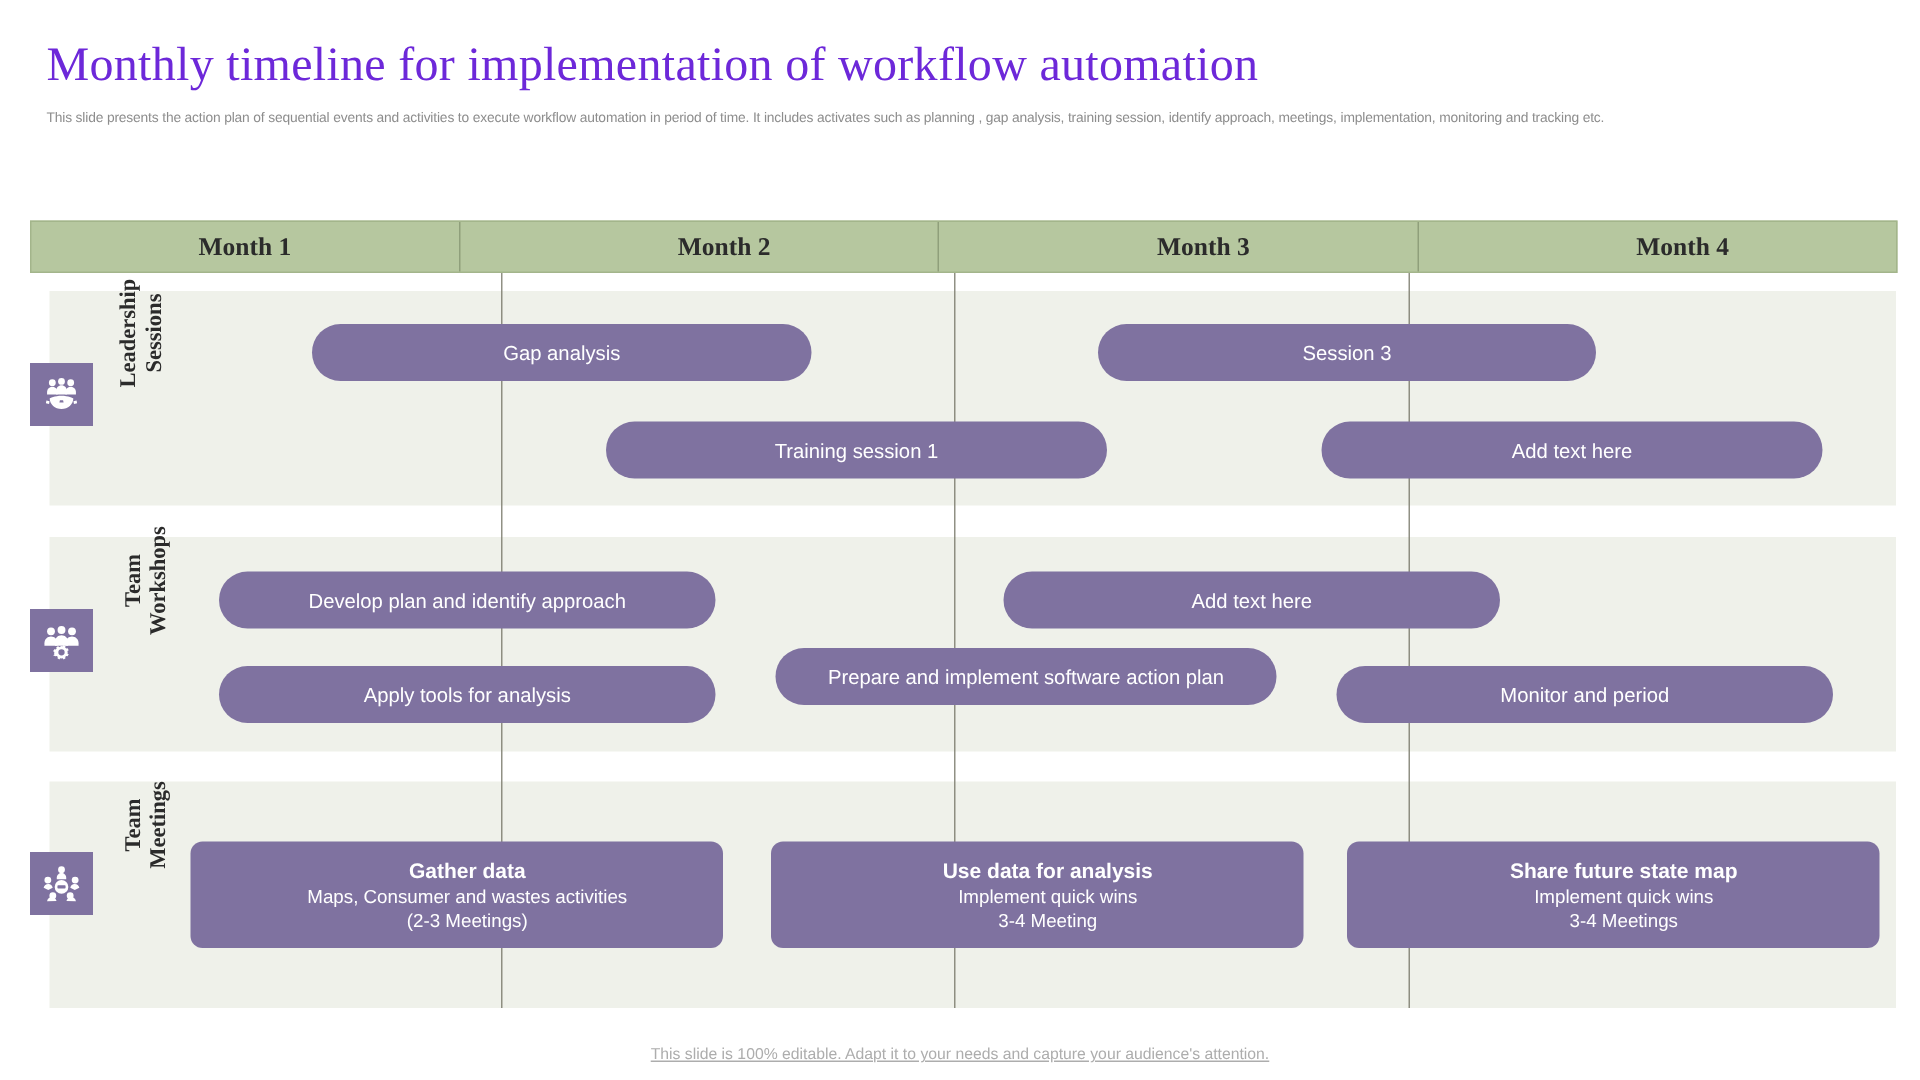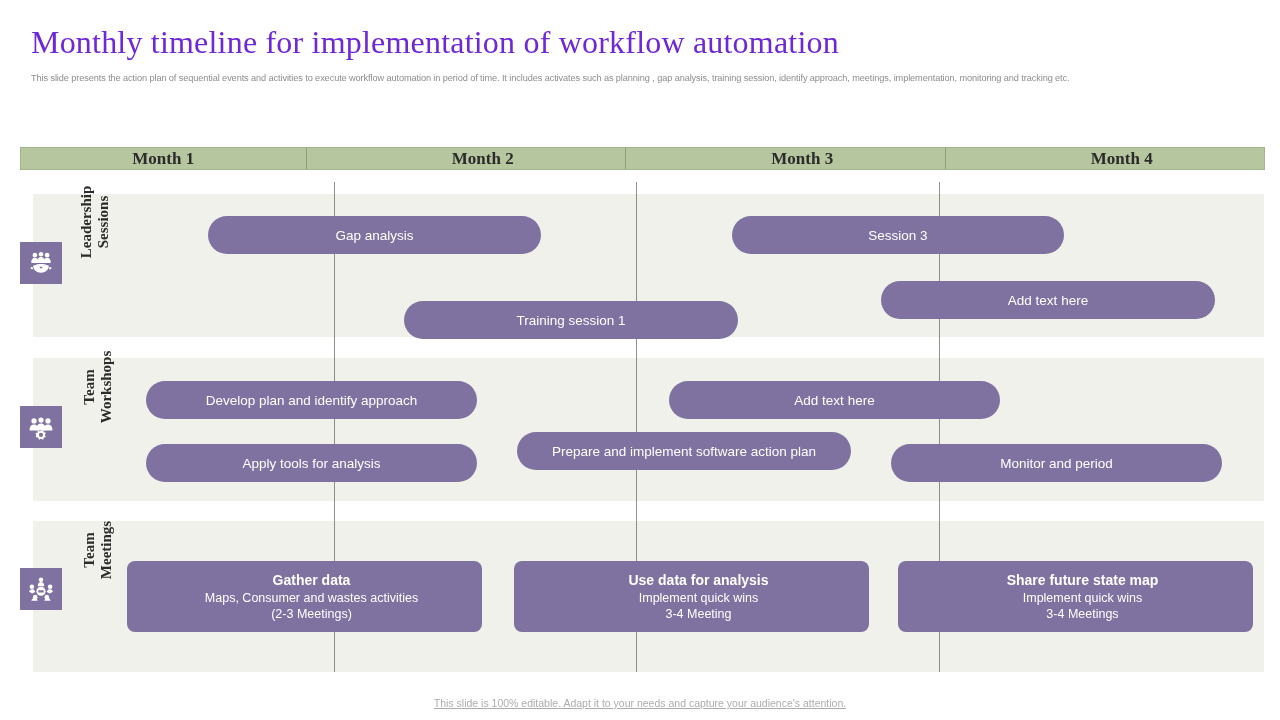--- a/index.html
+++ b/index.html
@@ -43,21 +43,21 @@
     color: #8d8d8d;
     letter-spacing: -0.1px;
   }
 
   
   .months {
     position: absolute;
     left: 20px;
     top: 147px;
     width: 1245px;
-    height: 23px;
+    height: 35px;
     background: #b6c79f;
     border: 1px solid #a3b58b;
     display: flex;
     gap: 34px;
   }
   .month-cell {
     flex: 1 1 0;
     display: flex;
     align-items: center;
     justify-content: center;
@@ -191,21 +191,21 @@
       <path d="M19 14c0-2.2 1.8-4 4-4s4 1.8 4 4v2h-8z"></path>
       <path d="M16 17c-5 0-9 2-9 2 0 4.4 4 8 9 8s9-3.6 9-8c0 0-4-2-9-2zm-1.2 3.4h2.4l.4 1.6h-3.2z"></path>
       <path d="M4.5 20.5l2.4.6-.4 2.2-2.4-.6zM27.5 20.5l-2.4.6.4 2.2 2.4-.6z"></path>
     </svg>
   </div>
   <div class="row-label rl-1">Leadership
 Sessions</div>
 
   <div class="bar" style="left:208px;  top:216px; width:333px; height:38px;">Gap analysis</div>
   <div class="bar" style="left:732px;  top:216px; width:332px; height:38px;">Session 3</div>
-  <div class="bar" style="left:404px;  top:281px; width:334px; height:38px;margin-top:20px;">Training session 1</div>
+  <div class="bar" style="left:404px;  top:281px; width:334px; height:38px;">Training session 1</div>
   <div class="bar" style="left:881px;  top:281px; width:334px; height:38px;">Add text here</div>
 
   <div class="side-icon si-2">
     <svg viewBox="0 0 32 32" xmlns="http://www.w3.org/2000/svg" fill="#ffffff">
       <circle cx="8" cy="9" r="3"></circle>
       <circle cx="16" cy="8" r="3"></circle>
       <circle cx="24" cy="9" r="3"></circle>
       <path d="M3 18c0-2.8 2.2-5 5-5s5 2.2 5 5v2H3z"></path>
       <path d="M11 17c0-2.8 2.2-5 5-5s5 2.2 5 5v3h-10z"></path>
       <path d="M19 18c0-2.8 2.2-5 5-5s5 2.2 5 5v2h-10z"></path>

